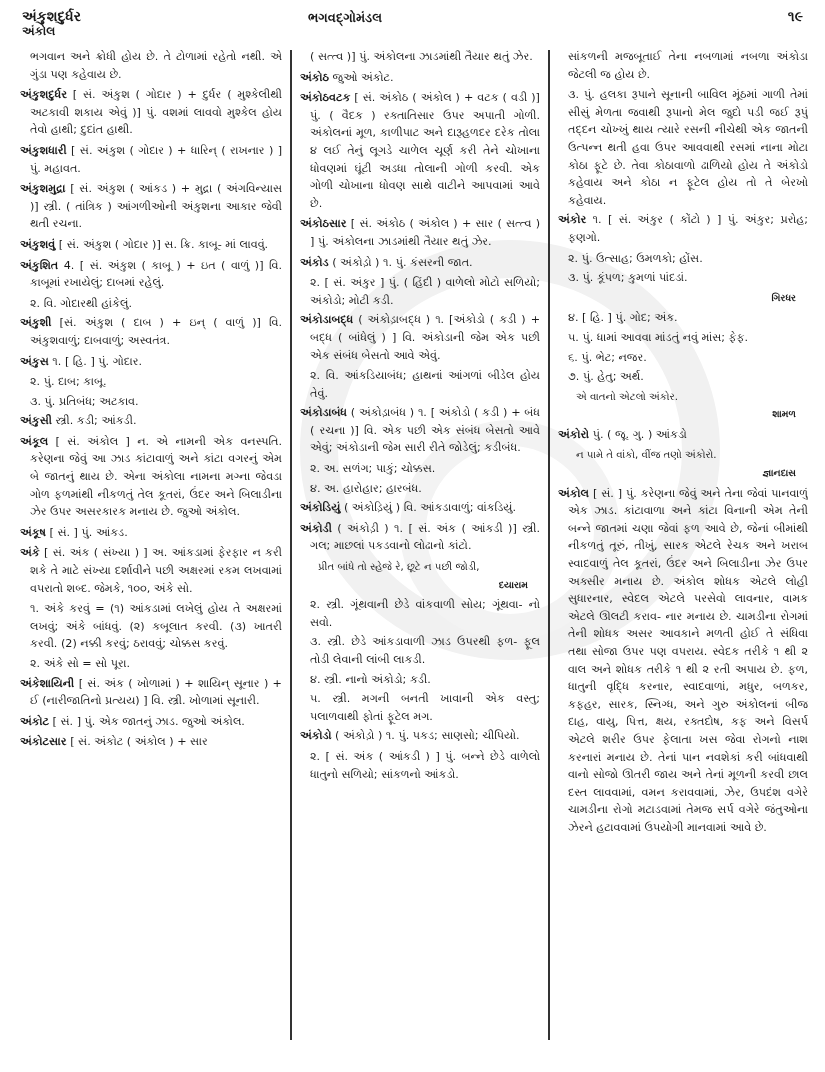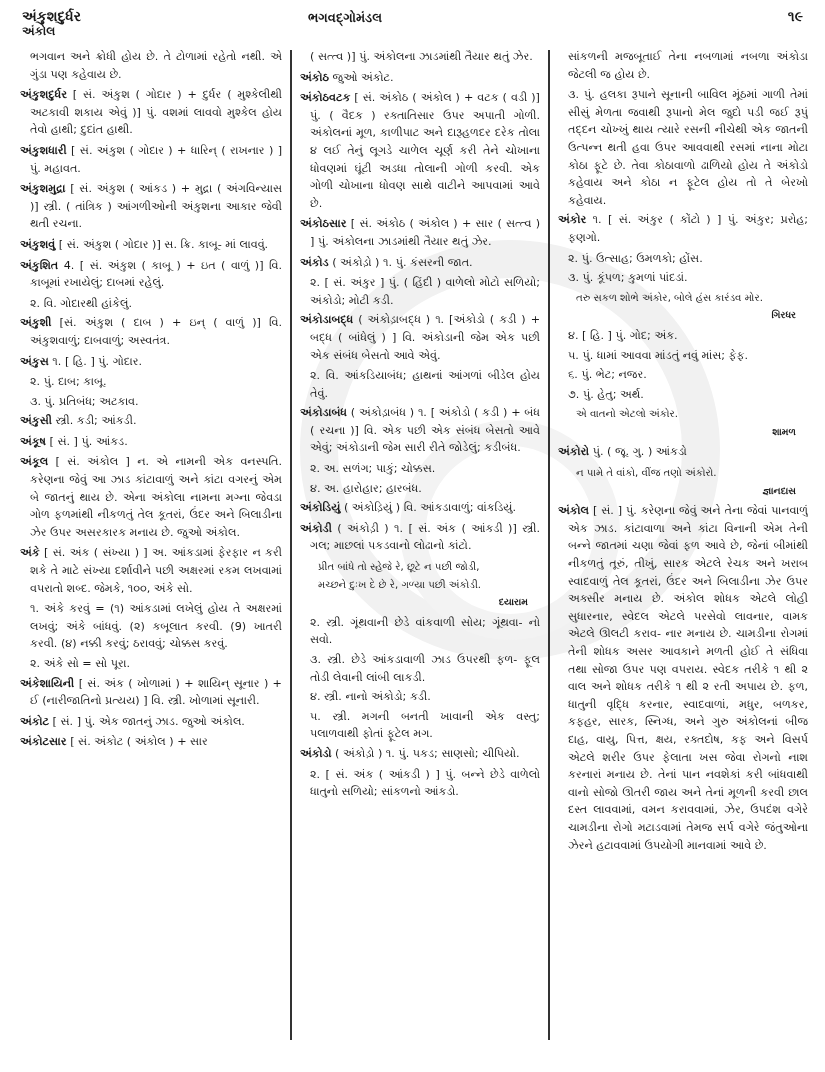--- a/index.html
+++ b/index.html
@@ -62,24 +62,24 @@
     <p class="entry"><span class="head">અંકુશધારી</span><span> [ સં. અંકુશ ( ગોદાર ) + ધારિન્ ( રાખનાર ) ] પું. મહાવત.</span></p>
     <p class="entry"><span class="head">અંકુશમુદ્રા</span><span> [ સં. અંકુશ ( આંકડ ) + મુદ્રા ( અંગવિન્યાસ )] સ્ત્રી. ( તાંત્રિક ) આંગળીઓની અંકુશના આકાર જેવી થતી રચના.</span></p>
     <p class="entry"><span class="head">અંકુશવું</span><span> [ સં. અંકુશ ( ગોદાર )] સ. ક્રિ. કાબૂ- માં લાવવું.</span></p>
     <p class="entry"><span class="head">અંકુશિત</span><span> 4. [ સં. અંકુશ ( કાબૂ ) + ઇત ( વાળું )] વિ. કાબૂમાં રખાયેલું; દાબમાં રહેલું.</span></p>
     <p class="sense">૨. વિ. ગોદારથી હાંકેલું.</p>
     <p class="entry"><span class="head">અંકુશી</span><span> [સં. અંકુશ ( દાબ ) + ઇન્ ( વાળું )] વિ. અંકુશવાળું; દાબવાળું; અસ્વતંત્ર.</span></p>
     <p class="entry"><span class="head">અંકુસ</span><span> ૧. [ હિ. ] પું. ગોદાર.</span></p>
     <p class="sense">૨. પું. દાબ; કાબૂ.</p>
     <p class="sense">૩. પું. પ્રતિબંધ; અટકાવ.</p>
     <p class="entry"><span class="head">અંકુસી</span><span> સ્ત્રી. કડી; આંકડી.</span></p>
+    <p class="entry"><span class="head">અંકૂલ</span><span> [ સં. અંકોલ ] ન. એ નામની એક વનસ્પતિ. કરેણના જેવું આ ઝાડ કાંટાવાળું અને કાંટા વગરનું એમ બે જાતનું થાય છે. એના અંકોલા નામના મગ્ના જેવડા ગોળ ફળમાંથી નીકળતું તેલ કૂતરાં, ઉંદર અને બિલાડીના ઝેર ઉપર અસરકારક મનાય છે. જુઓ અંકોલ.</span></p>
     <p class="entry"><span class="head">અંકૂષ</span><span> [ સં. ] પું. આંકડ.</span></p>
-    <p class="entry"><span class="head">અંકૂલ</span><span> [ સં. અંકોલ ] ન. એ નામની એક વનસ્પતિ. કરેણના જેવું આ ઝાડ કાંટાવાળું અને કાંટા વગરનું એમ બે જાતનું થાય છે. એના અંકોલા નામના મગ્ના જેવડા ગોળ ફળમાંથી નીકળતું તેલ કૂતરાં, ઉંદર અને બિલાડીના ઝેર ઉપર અસરકારક મનાય છે. જુઓ અંકોલ.</span></p>
     <p class="entry"><span class="head">અંકે</span><span> [ સં. અંક ( સંખ્યા ) ] અ. આંકડામાં ફેરફાર ન કરી શકે તે માટે સંખ્યા દર્શાવીને પછી અક્ષરમાં રકમ લખવામાં વપરાતો શબ્દ. જેમકે, ૧૦૦, અંકે સો.</span></p>
-    <p class="sense">૧. અંકે કરવું = (૧) આંકડામાં લખેલું હોય તે અક્ષરમાં લખવું; અંકે બાંધવું. (૨) કબૂલાત કરવી. (9) ખાતરી કરવી. (૪) નક્કી કરવું; ઠરાવવું; ચોક્કસ કરવું.</p>
+    <p class="sense">૧. અંકે કરવું = (૧) આંકડામાં લખેલું હોય તે અક્ષરમાં લખવું; અંકે બાંધવું. (૨) કબૂલાત કરવી. (૩) ખાતરી કરવી. (2) નક્કી કરવું; ઠરાવવું; ચોક્કસ કરવું.</p>
     <p class="sense">૨. અંકે સો = સો પૂરા.</p>
     <p class="entry"><span class="head">અંકેશાયિની</span><span> [ સં. અંક ( ખોળામાં ) + શાયિન્ સૂનાર ) + ઈ (નારીજાતિનો પ્રત્યય) ] વિ. સ્ત્રી. ખોળામાં સૂનારી.</span></p>
     <p class="entry"><span class="head">અંકોટ</span><span> [ સં. ] પું. એક જાતનું ઝાડ. જુઓ અંકોલ.</span></p>
     <p class="entry"><span class="head">અંકોટસાર</span><span> [ સં. અંકોટ ( અંકોલ ) + સાર</span></p>
   </div>
 
   <div class="col col2">
     <p class="cont">( સત્ત્વ )] પું. અંકોલના ઝાડમાંથી તૈયાર થતું ઝેર.</p>
     <p class="entry"><span class="head">અંકોઠ</span><span> જુઓ અંકોટ.</span></p>
     <p class="entry"><span class="head">અંકોઠવટક</span><span> [ સં. અંકોઠ ( અંકોલ ) + વટક ( વડી )] પું. ( વૈદક ) રક્તાતિસાર ઉપર અપાતી ગોળી. અંકોલનાં મૂળ, કાળીપાટ અને દારૂહળદર દરેક તોલા ૪ લઈ તેનું લૂગડે ચાળેલ ચૂર્ણ કરી તેને ચોખાના ધોવણમાં ઘૂંટી અડધા તોલાની ગોળી કરવી. એક ગોળી ચોખાના ધોવણ સાથે વાટીને આપવામાં આવે છે.</span></p>
@@ -87,37 +87,35 @@
     <p class="entry"><span class="head">અંકોડ</span><span> ( અંકોડ઼ો ) ૧. પું. કંસરની જાત.</span></p>
     <p class="sense">૨. [ સં. અંકુર ] પું. ( હિંદી ) વાળેલો મોટો સળિયો; અંકોડો; મોટી કડી.</p>
     <p class="entry"><span class="head">અંકોડાબદ્ધ</span><span> ( અંકોડ઼ાબદ્ધ ) ૧. [અંકોડો ( કડી ) + બદ્ધ ( બાંધેલું ) ] વિ. અંકોડાની જેમ એક પછી એક સંબંધ બેસતો આવે એવું.</span></p>
     <p class="sense">૨. વિ. આંકડિયાબંધ; હાથનાં આંગળાં બીડેલ હોય તેવું.</p>
     <p class="entry"><span class="head">અંકોડાબંધ</span><span> ( અંકોડ઼ાબંધ ) ૧. [ અંકોડો ( કડી ) + બંધ ( રચના )] વિ. એક પછી એક સંબંધ બેસતો આવે એવું; અંકોડાની જેમ સારી રીતે જોડેલું; કડીબંધ.</span></p>
     <p class="sense">૨. અ. સળંગ; પાકું; ચોક્કસ.</p>
     <p class="sense">૪. અ. હારોહાર; હારબંધ.</p>
     <p class="entry"><span class="head">અંકોડિયું</span><span> ( અંકોડ઼િયું ) વિ. આંકડાવાળું; વાંકડિયું.</span></p>
     <p class="entry"><span class="head">અંકોડી</span><span> ( અંકોડ઼ી ) ૧. [ સં. અંક ( આંકડી )] સ્ત્રી. ગલ; માછલાં પકડવાનો લોઢાનો કાંટો.</span></p>
     <p class="quote">પ્રીત બાંધે તો સ્હેજે રે, છૂટે ન પછી જોડી,</p>
-    <p class="quote">મચ્છને દુઃખ દે છે રે, ગળ્યા પછી અંકોડી.</p>
     <p class="attrib">દયારામ</p>
     <p class="sense">૨. સ્ત્રી. ગૂંથવાની છેડે વાંકવાળી સોય; ગૂંથવા- નો સવો.</p>
     <p class="sense">૩. સ્ત્રી. છેડે આંકડાવાળી ઝાડ ઉપરથી ફળ- ફૂલ તોડી લેવાની લાંબી લાકડી.</p>
     <p class="sense">૪. સ્ત્રી. નાનો અંકોડો; કડી.</p>
     <p class="sense">૫. સ્ત્રી. મગની બનતી ખાવાની એક વસ્તુ; પલાળવાથી ફોતાં ફૂટેલ મગ.</p>
     <p class="entry"><span class="head">અંકોડો</span><span> ( અંકોડ઼ો ) ૧. પું. પકડ; સાણસો; ચીપિયો.</span></p>
     <p class="sense">૨. [ સં. અંક ( આંકડી ) ] પું. બન્ને છેડે વાળેલો ધાતુનો સળિયો; સાંકળનો આંકડો.</p>
   </div>
 
   <div class="col col3">
     <p class="cont">સાંકળની મજબૂતાઈ તેના નબળામાં નબળા અંકોડા જેટલી જ હોય છે.</p>
     <p class="sense">૩. પું. હલકા રૂપાને સૂનાની બાવિલ મૂંઠમાં ગાળી તેમાં સીસું મેળતા જવાથી રૂપાનો મેલ જુદો પડી જઈ રૂપું તદ્દન ચોખ્ખું થાય ત્યારે રસની નીચેથી એક જાતની ઉત્પન્ન થતી હવા ઉપર આવવાથી રસમાં નાના મોટા કોઠા ફૂટે છે. તેવા કોઠાવાળો ઢાળિયો હોય તે અંકોડો કહેવાય અને કોઠા ન ફૂટેલ હોય તો તે બેરખો કહેવાય.</p>
     <p class="entry"><span class="head">અંકોર</span><span> ૧. [ સં. અંકુર ( કોંટો ) ] પું. અંકુર; પ્રરોહ; ફણગો.</span></p>
     <p class="sense">૨. પું. ઉત્સાહ; ઉમળકો; હોંસ.</p>
     <p class="sense">૩. પું. કૂંપળ; કુમળાં પાંદડાં.</p>
-    <p class="quote">તરુ સકળ શોભે અંકોર, બોલે હંસ કારંડવ મોર.</p>
     <p class="attrib">ગિરધર</p>
     <p class="sense">૪. [ હિ. ] પું. ગોદ; અંક.</p>
     <p class="sense">૫. પું. ધામાં આવવા માંડતું નવું માંસ; ફેફ.</p>
     <p class="sense">૬. પું. ભેટ; નજર.</p>
     <p class="sense">૭. પું. હેતુ; અર્થ.</p>
     <p class="quote">એ વાતનો એટલો અંકોર.</p>
     <p class="attrib">શામળ</p>
     <p class="entry"><span class="head">અંકોરો</span><span> પું. ( જૂ. ગુ. ) આંકડો</span></p>
     <p class="quote">ન પામે તે વાંકો, વીંજ તણો અંકોરો.</p>
     <p class="attrib">જ્ઞાનદાસ</p>

